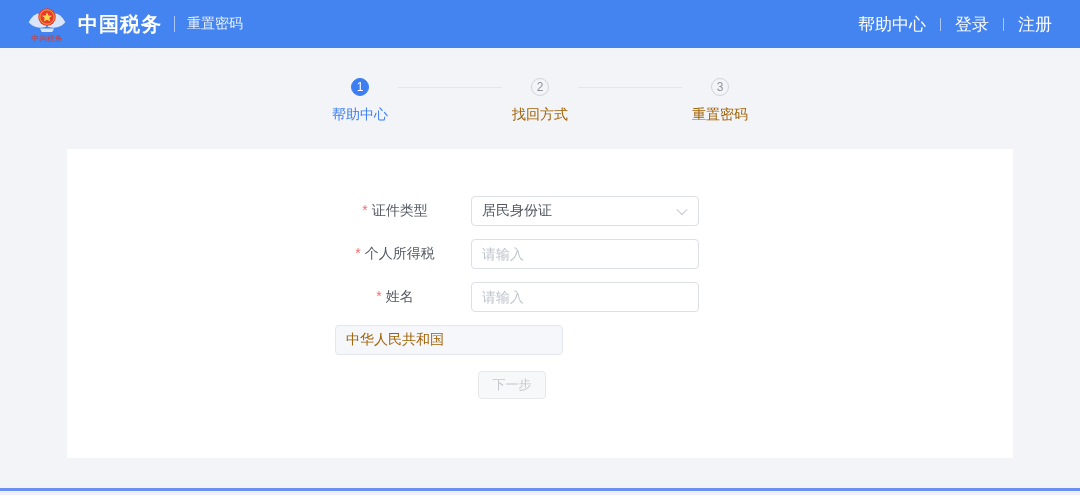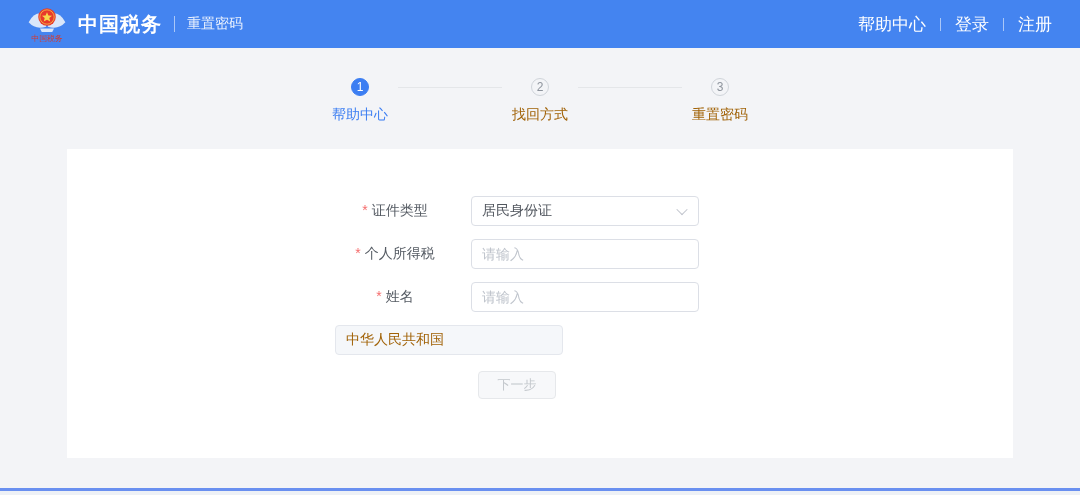--- a/index.html
+++ b/index.html
@@ -40,21 +40,21 @@
     color:#555b63; flex:none; white-space:nowrap; }
   .req { color:#f56c6c; margin-right:4px; }
   .text-input, .select-box { width:228px; height:30px; border:1px solid #dcdfe6;
     border-radius:4px; padding:0 10px; font-size:14px; color:#51565e; background:#ffffff; }
   .text-input::placeholder { color:#bfc4cc; }
   .select-box { display:flex; align-items:center; justify-content:space-between; cursor:pointer; }
   .chevron { width:8px; height:8px; border-right:1px solid #c0c4cc;
     border-bottom:1px solid #c0c4cc; transform:rotate(45deg) translate(-1px,-1px);
     margin-right:2px; flex:none; }
   .disabled-input { background:#f5f7fa; border-color:#e4e7ed; color:#a16207; }
-  .next-btn { display:block; margin:16px 0 0 143px; width:78px; height:28px;
+  .next-btn { display:block; margin:16px 0 0 143px; width:68px; height:28px;
     background:#f7f8fa; border:1px solid #e6e8eb; border-radius:4px; color:#c3c7cc;
     font-size:13px; cursor:not-allowed; }
 
   
   .bottom-bar { position:absolute; left:0; right:0; bottom:0; height:7px;
     background:#eef1f6; border-top:3px solid #698ff0; }
 </style>
 </head>
 <body>
 

